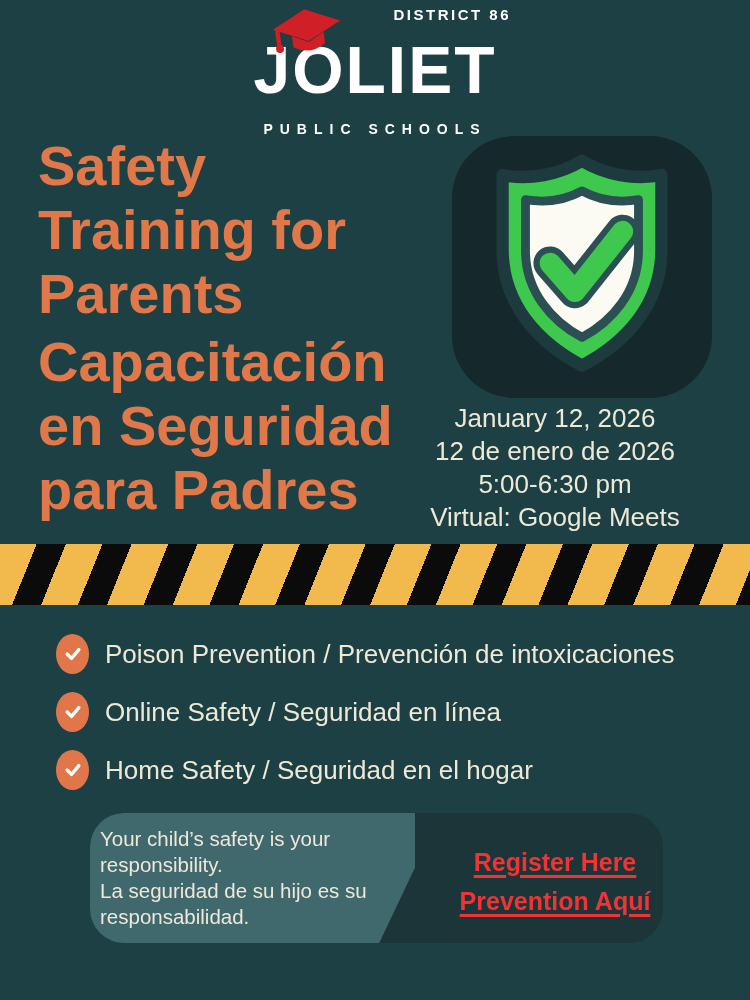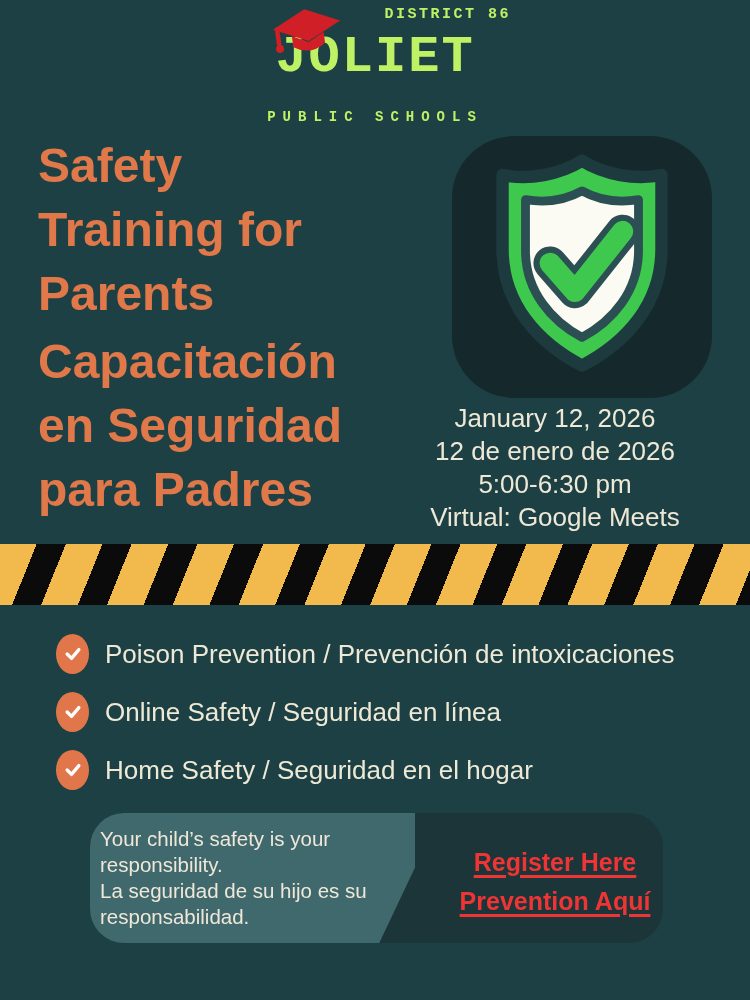--- a/index.html
+++ b/index.html
@@ -2,28 +2,28 @@
 <html><head>
 <meta charset="utf-8">
 <style>
   html,body { margin:0; padding:0; background:#0d2022; }
   #poster {
     position:relative; width:750px; height:1000px; overflow:hidden;
     background:#1d4044;
     font-family:"Liberation Sans", sans-serif;
   }
   
-  .logo-wrap { position:absolute; left:237px; top:6px; width:276px; color:#bef264;font-family:Liberation Mono, monospace; }
+  .logo-wrap { position:absolute; left:237px; top:6px; width:276px; color:#ffffff; }
   .logo-district { text-align:right; font-weight:700; font-size:15px; letter-spacing:2.5px; padding-right:2px; }
-  .logo-name { font-weight:700; font-size:52px; line-height:70px; letter-spacing:2px; text-align:center; margin-top:0px; }
+  .logo-name { font-weight:700; font-size:66px; line-height:70px; letter-spacing:2px; text-align:center; margin-top:12px; }
   .logo-sub { font-weight:700; font-size:14px; letter-spacing:7px; text-align:center; margin-top:16px; white-space:nowrap; }
   .cap-icon { position:absolute; left:268px; top:6px; transform:rotate(-8deg); }
   
   .headline { position:absolute; left:38px; color:#e0784a; font-weight:800;
-              font-size:48px; line-height:64px; white-space:pre-line; }
+              font-size:56px; line-height:64px; white-space:pre-line; }
   .headline.en { top:134px; }
   .headline.es { top:330px; }
   
   .icon-box { position:absolute; left:452px; top:136px; width:260px; height:262px;
               border-radius:62px; background:#15292c;
               display:flex; align-items:center; justify-content:center; }
   
   .event-details { position:absolute; left:390px; top:402px; width:330px;
                    text-align:center; color:#eee9d6; font-size:26px; line-height:33px; }
   

